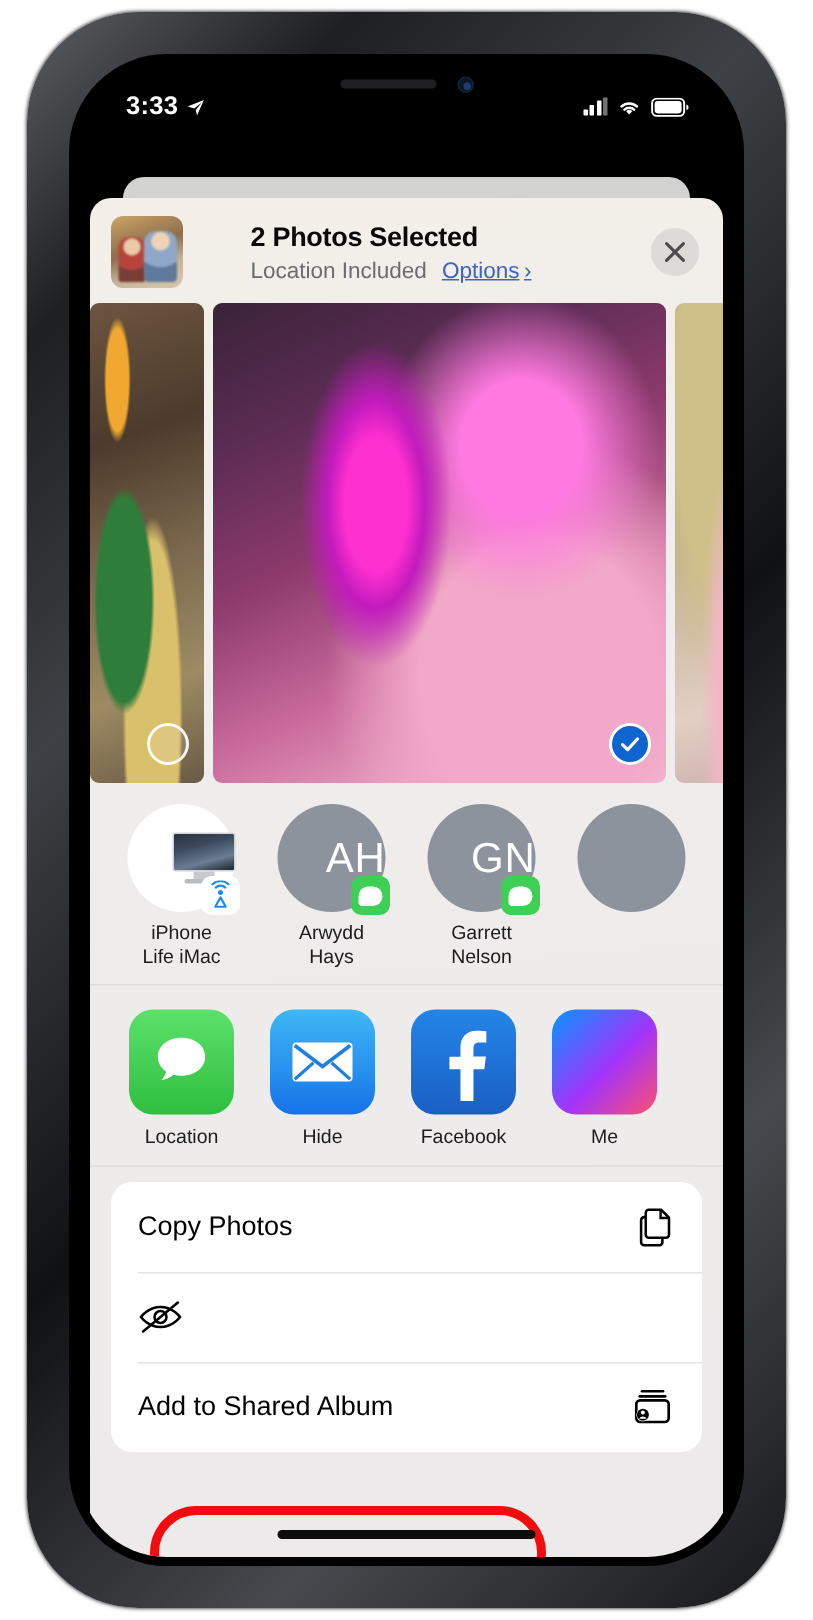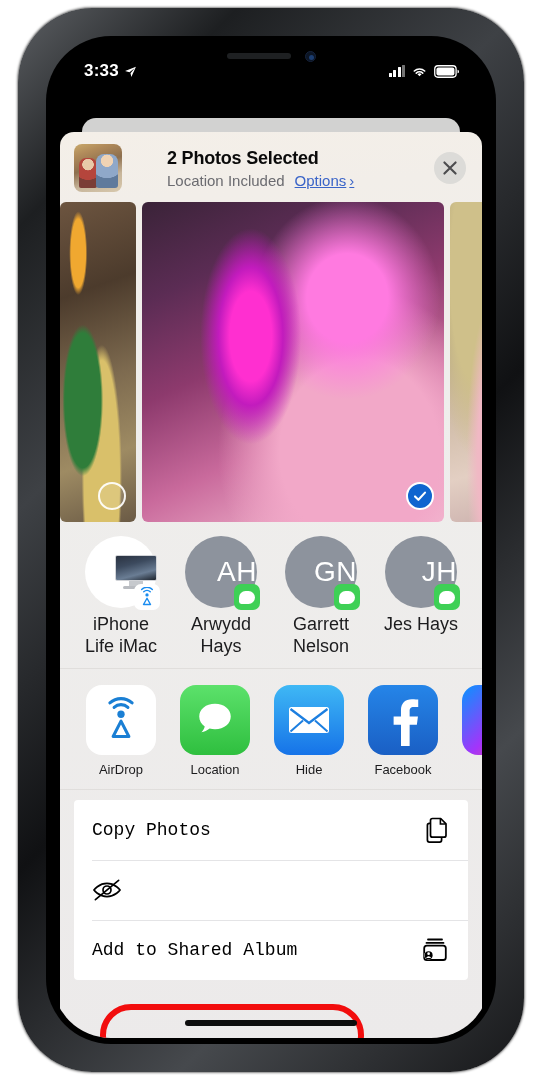--- a/index.html
+++ b/index.html
@@ -224,21 +224,21 @@
     width: 26px; height: 26px; border-radius: 7px;
     display: flex; align-items: center; justify-content: center;
   }
   .badge-corner.msg { background: #3ed055; }
   .badge-corner.air { background: #fff; }
   .msg-bubble {
     width: 16px; height: 13px; border-radius: 8px 8px 8px 3px;
     background: #fff; position: relative;
   }
   .contact-name {
-    font-size: 18px; color: #1c1c1e; line-height: 1.22;
+    font-size: 13px; color: #1c1c1e; line-height: 1.22;
   }
 
   
   #apps-row {
     display: flex; gap: 24px; flex: none;
     padding: 16px 0 12px 26px;
     overflow: hidden;
     border-bottom: 1px solid #e0dedc;
   }
   .app-item { width: 70px; flex: none; text-align: center; cursor: pointer; }
@@ -251,21 +251,21 @@
   .app-label { font-size: 13px; color: #1c1c1e; }
   .ic-airdrop { background: #fff; }
   .ic-messages { background: linear-gradient(180deg,#5ce16b 0%,#2fbf3f 100%); }
   .ic-mail { background: linear-gradient(180deg,#3fb8f5 0%,#1673e8 100%); }
   .ic-facebook { background: linear-gradient(180deg,#2585e8 0%,#1a5fc4 100%); }
   .ic-messenger { background: linear-gradient(135deg,#0695ff 0%,#a334fa 55%,#ff4f6e 100%); }
 
   
   #actions-area { flex: 1 1 auto; padding: 10px 14px 0 14px; }
   #actions-card {
-    background: #fff; border-radius: 4px; overflow: hidden; font-family: Liberation Mono, monospace;
+    background: #fff; border-radius: 14px; overflow: hidden;
   }
   .action-row {
     height: 60px; display: flex; align-items: center;
     padding: 0 18px; cursor: pointer; position: relative;
   }
   .action-row + .action-row::before {
     content:''; position:absolute; left:18px; right:0; top:0;
     height:1px; background:#e4e4e6;
   }
   .action-label { flex: 1 1 auto; font-size: 18px; color: #000; }
@@ -401,52 +401,32 @@
               <div class="avatar">
                 <span>GN</span>
                 <span class="badge-corner msg">
                     <span class="msg-bubble"></span>
                   </span>
               </div>
               <div class="contact-name">Garrett</div>
               <div class="contact-name">Nelson</div>
             </div>
 
-            <div class="contact-item">
-              <div class="avatar">
-                <span>JH</span>
-                <span class="badge-corner msg">
-                    <span class="msg-bubble"></span>
-                  </span>
-              </div>
-              <div class="contact-name">Jes Hays</div>
-              <div class="contact-name"></div>
-            </div>
 
             <div class="contact-item">
               <div class="avatar">
                 <span></span>
 
               </div>
             </div>
 
           </div>
 
           <div id="apps-row">
 
-            <div class="app-item">
-              <div class="app-icon ic-airdrop">
-                <svg width="46" height="46" viewBox="0 0 24 24">
-                  <circle cx="12" cy="9" r="1.9" fill="#1a7fd4"></circle>
-                  <path d="M8.4 5.4a5.3 5.3 0 0 1 7.2 0M6.2 3.1a8.6 8.6 0 0 1 11.6 0" stroke="#1a7fd4" stroke-width="1.6" fill="none" stroke-linecap="round"></path>
-                  <path d="M12 12.6 7.9 20.6h8.2z" fill="none" stroke="#1a7fd4" stroke-width="1.6" stroke-linejoin="round"></path>
-                </svg>
-              </div>
-              <div class="app-label">AirDrop</div>
-            </div>
 
             <div class="app-item">
               <div class="app-icon ic-messages">
                 <svg width="44" height="44" viewBox="0 0 24 24">
                   <path d="M12 3.2c5 0 8.6 3 8.6 6.9s-3.6 6.9-8.6 6.9c-1 0-2-.12-2.9-.35-1.3 1.1-3 1.8-4.5 2 .9-.85 1.6-1.95 1.8-3.1-1.8-1.3-3-3.2-3-5.45 0-3.9 3.6-6.9 8.6-6.9z" fill="#fff"></path>
                 </svg>
               </div>
               <div class="app-label">Location</div>
             </div>
 

